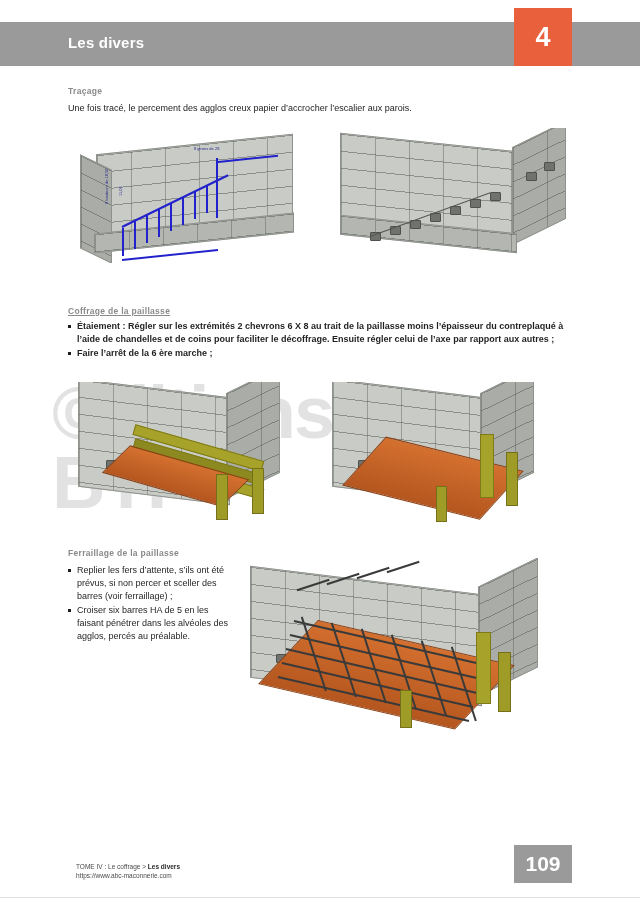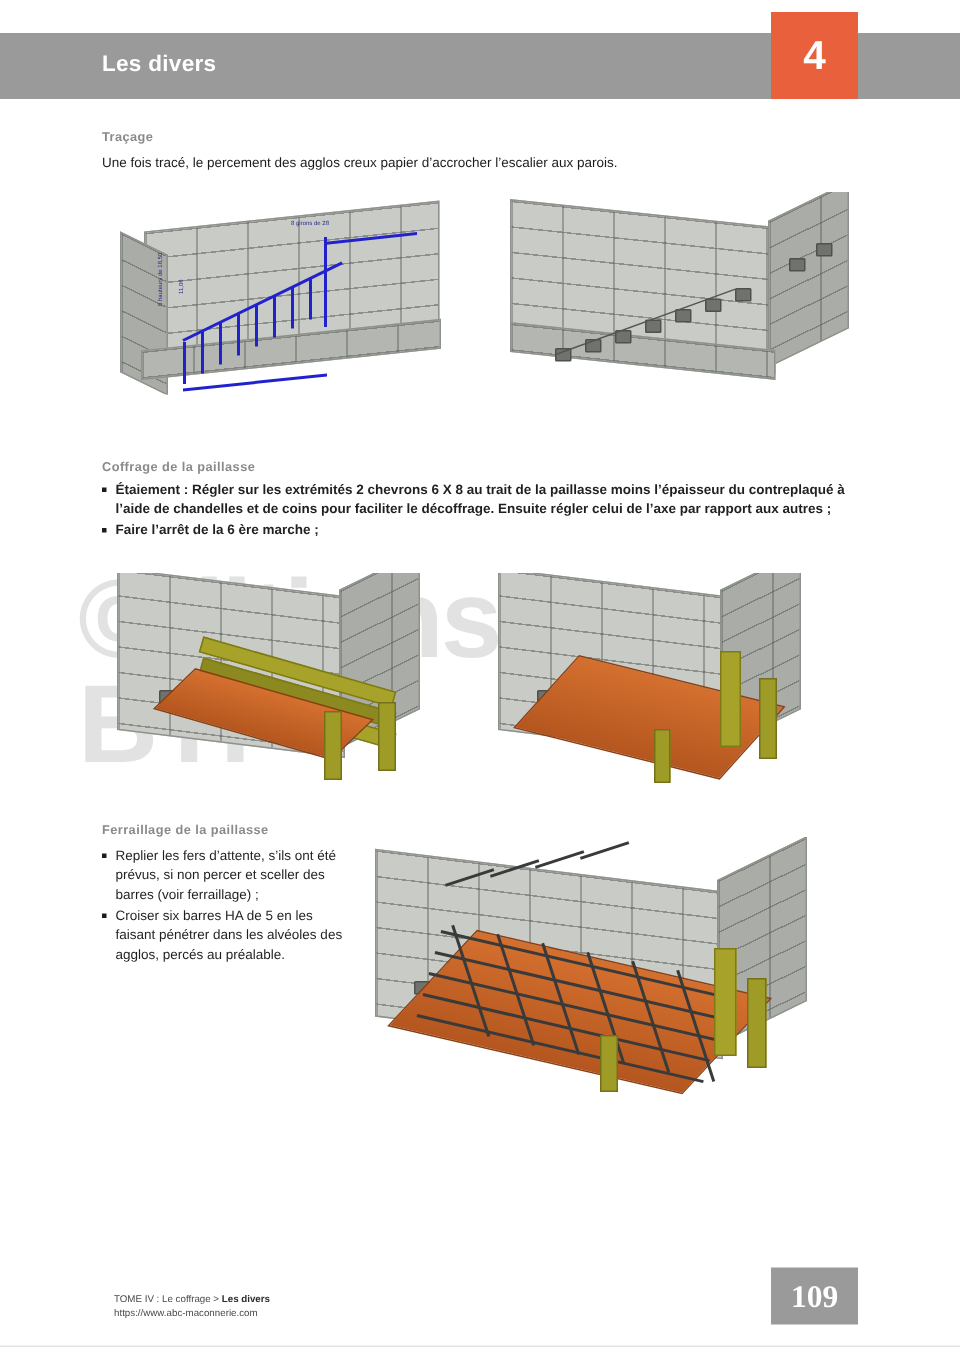--- a/index.html
+++ b/index.html
@@ -188,21 +188,20 @@
     line-height: 9px;
   }
   .footer-text b { color: #2b2b2b; }
   .page-num-box {
     position: absolute;
     left: 514px;
     top: 845px;
     width: 58px;
     height: 38px;
     background: #9a9a9a;
-    font-family: Liberation Serif, serif;
   }
   .page-num {
     position: absolute;
     left: 0; top: 0;
     width: 58px;
     height: 38px;
     line-height: 38px;
     text-align: center;
     color: #ffffff;
     font-size: 21px;
@@ -266,21 +265,21 @@
     <div class="hole" style="left:80px; top:92px;"></div>
     <div class="hole" style="left:100px; top:85px;"></div>
     <div class="hole" style="left:120px; top:78px;"></div>
     <div class="hole" style="left:140px; top:71px;"></div>
     <div class="hole" style="left:160px; top:64px;"></div>
     <div class="hole" style="left:196px; top:44px;"></div>
     <div class="hole" style="left:214px; top:34px;"></div>
     <div class="stairline" style="left:40px; top:108px; width:128px; height:1px; background:#555; transform: rotate(-20deg); transform-origin:left center;"></div>
   </div>
 
-  <div class="sec-head" style="left:68px; top:306px;">Coffrage de la paillasse</div>
+  <div class="sec-head" style="left:68px; top:306px;text-decoration:underline;">Coffrage de la paillasse</div>
   <ul class="bullets" style="left:68px; top:320px; width:505px;font-weight:bold;">
     <li>Étaiement : Régler sur les extrémités 2 chevrons 6 X 8 au trait de la paillasse moins l’épaisseur du contreplaqué à l’aide de chandelles et de coins pour faciliter le décoffrage. Ensuite régler celui de l’axe par rapport aux autres ;</li>
     <li>Faire l’arrêt de la 6 ère marche ;</li>
   </ul>
 
   <div class="watermark">©ditions
 BTP</div>
 
   <div class="illus" style="left:76px; top:382px; width:250px; height:150px;">
     <div class="wall" style="left:2px; top:6px; width:150px; height:106px; transform: skewY(7deg);"></div>

